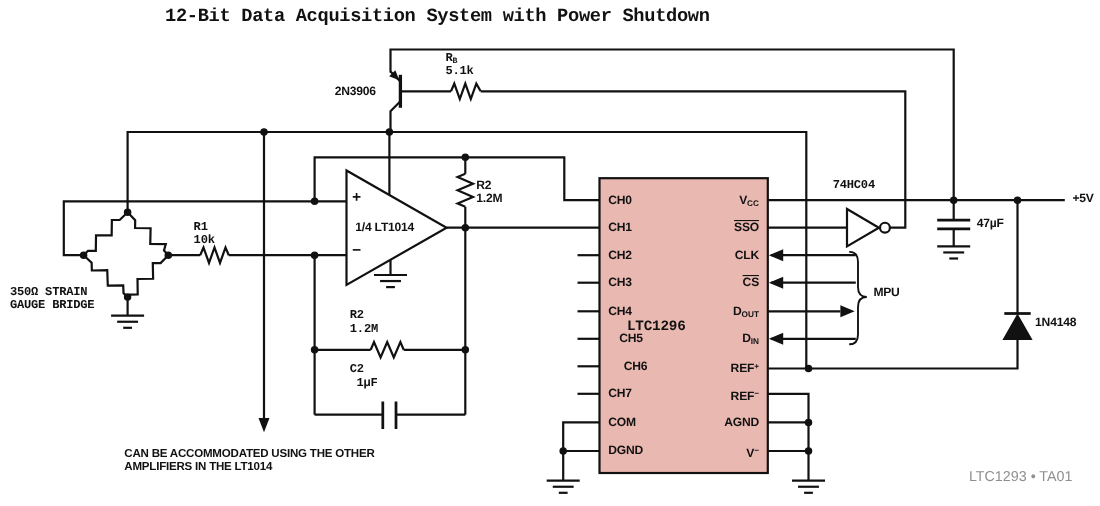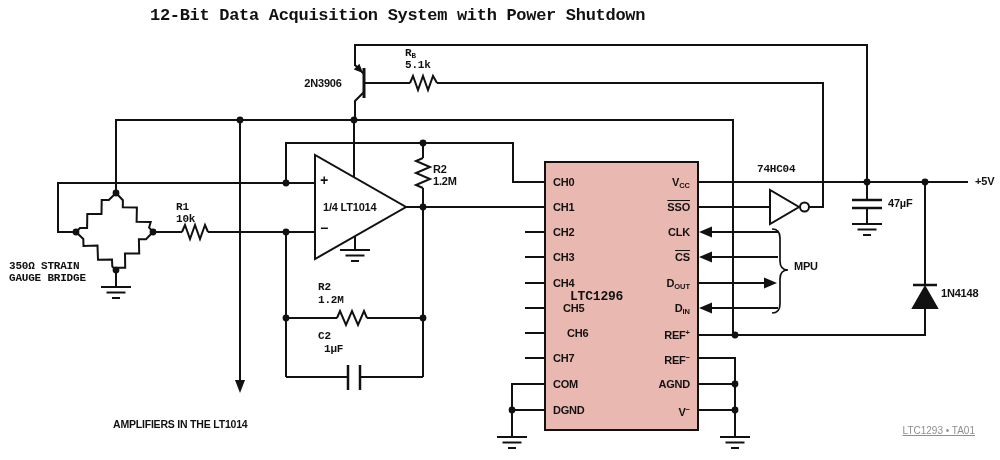--- a/index.html
+++ b/index.html
@@ -9,21 +9,21 @@
   .lbl{position:absolute;font-size:11px;font-weight:bold;line-height:12px;white-space:nowrap;letter-spacing:-0.2px;}
   .ctr{text-align:left;font-family:Liberation Mono, monospace;}
   .rgt{text-align:right;}
   .title{font-size:17px;line-height:20px;letter-spacing:-0.3px;}
   .note{font-size:10.5px;font-weight:bold;letter-spacing:-0.2px;}
   .pin{font-size:11px;}
   .ovl{text-decoration:overline;}
   .sub{font-size:7.5px;vertical-align:-2px;letter-spacing:0;}
   .sup{font-size:7.5px;vertical-align:3.5px;letter-spacing:0;}
   .sign{font-size:14px;}
-  .footer{font-size:10px;font-weight:normal;text-decoration:underline;}
+  .footer{font-size:13px;font-weight:normal;}
 </style>
 </head>
 <body>
 
 <div id="canvas">
 
   <svg id="schematic-svg" width="1000" height="460" viewBox="0 0 1000 460">
     <g stroke="#111" stroke-width="2" fill="none">
 
       <g>
@@ -264,20 +264,21 @@
 
   <div class="lbl sign ctr" style="left:320px;top:175px;width:14px;">+</div>
   <div class="lbl sign ctr" style="left:320px;top:223px;width:14px;">−</div>
   <div class="lbl" style="left:323px;top:201px;">1/4 LT1014</div>
 
   <div class="lbl ctr" style="left:318px;top:281px;width:70px;">R2</div>
   <div class="lbl ctr" style="left:318px;top:294px;width:70px;">1.2M</div>
   <div class="lbl ctr" style="left:318px;top:330px;width:70px;">C2</div>
   <div class="lbl ctr" style="left:324px;top:343px;width:70px;">1µF</div>
 
+  <div class="note" style="position:absolute;left:113px;top:406px;">CAN BE ACCOMMODATED USING THE OTHER</div>
   <div class="note" style="position:absolute;left:113px;top:418px;">AMPLIFIERS IN THE LT1014</div>
 
   <div class="lbl pin" style="left:553px;top:176px;">CH0</div>
   <div class="lbl pin" style="left:553px;top:201px;">CH1</div>
   <div class="lbl pin" style="left:553px;top:226px;">CH2</div>
   <div class="lbl pin" style="left:553px;top:251px;">CH3</div>
   <div class="lbl pin" style="left:553px;top:277px;">CH4</div>
   <div class="lbl pin" style="left:563px;top:302px;">CH5</div>
   <div class="lbl pin" style="left:553px;top:327px;margin-left:14px;">CH6</div>
   <div class="lbl pin" style="left:553px;top:352px;">CH7</div>

